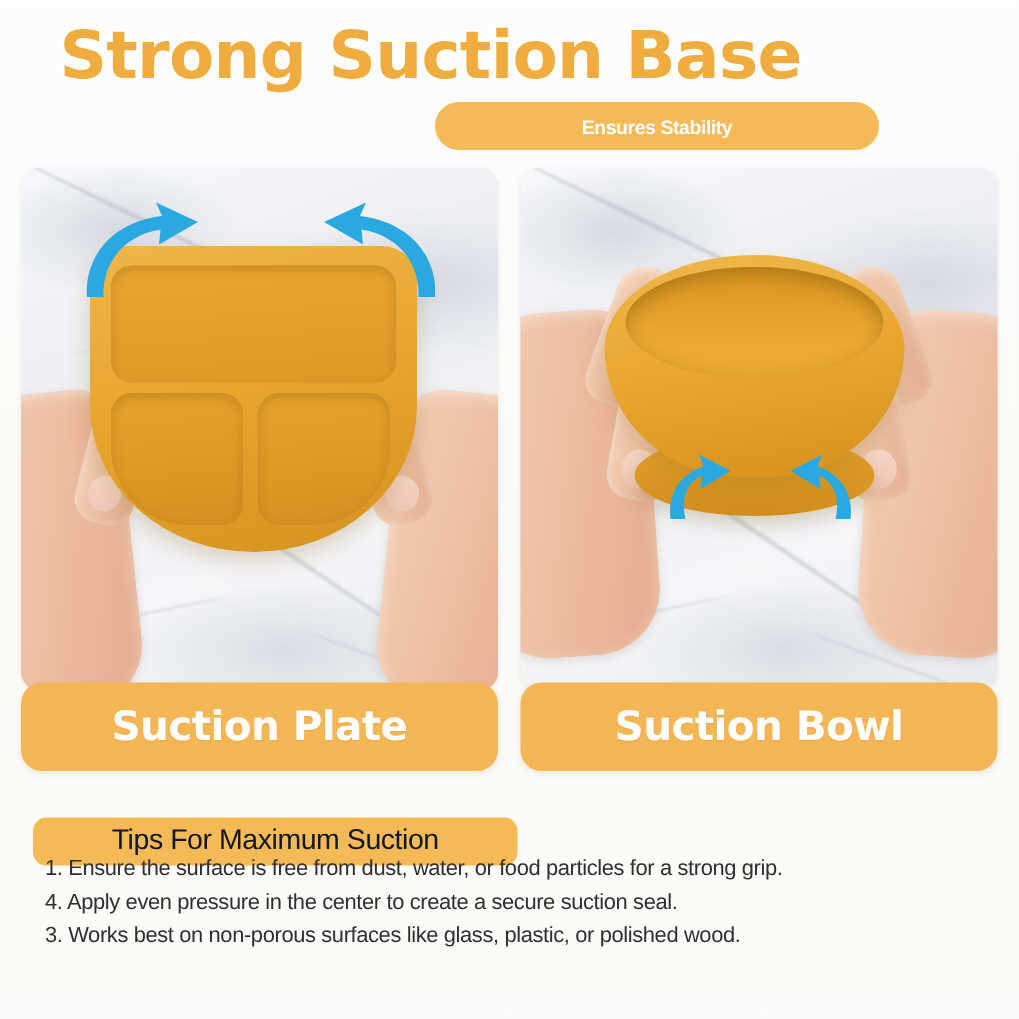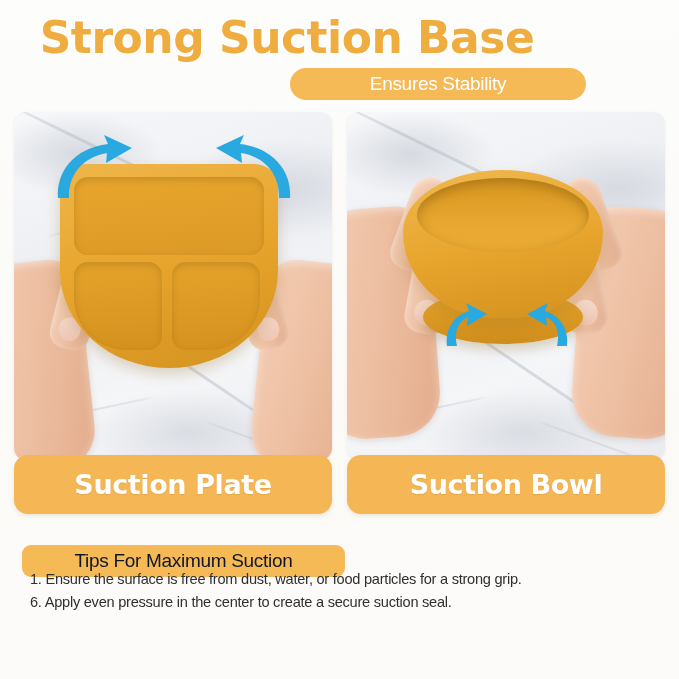--- a/index.html
+++ b/index.html
@@ -55,22 +55,22 @@
     width: 296px;
     height: 32px;
     background: #f5b956;
     border-radius: 16px;
     display: flex;
     align-items: center;
     justify-content: center;
   }
   .subtitle-pill span {
     color: #ffffff;
-    font-size: 19px;
-    font-weight: normal;
+    font-size: 13px;
+    font-weight: bold;
     letter-spacing: -0.3px;
     font-family: "Liberation Sans", sans-serif;
   }
 
   
   .panels {
     position: absolute;
     top: 112px;
     left: 14px;
     width: 651px;
@@ -364,17 +364,18 @@
       </div>
     </div>
   </div>
 
   <div class="tips">
     <div class="tips-pill">
       <span>Tips For Maximum Suction</span>
     </div>
     <div class="tips-list">
       <div class="tip-line">1. Ensure the surface is free from dust, water, or food particles for a strong grip.</div>
-      <div class="tip-line">6. Apply even pressure in the center to create a secure suction seal.</div>
+      <div class="tip-line">4. Apply even pressure in the center to create a secure suction seal.</div>
+      <div class="tip-line">3. Works best on non-porous surfaces like glass, plastic, or polished wood.</div>
     </div>
   </div>
 
 </div>
 
 </body></html>

